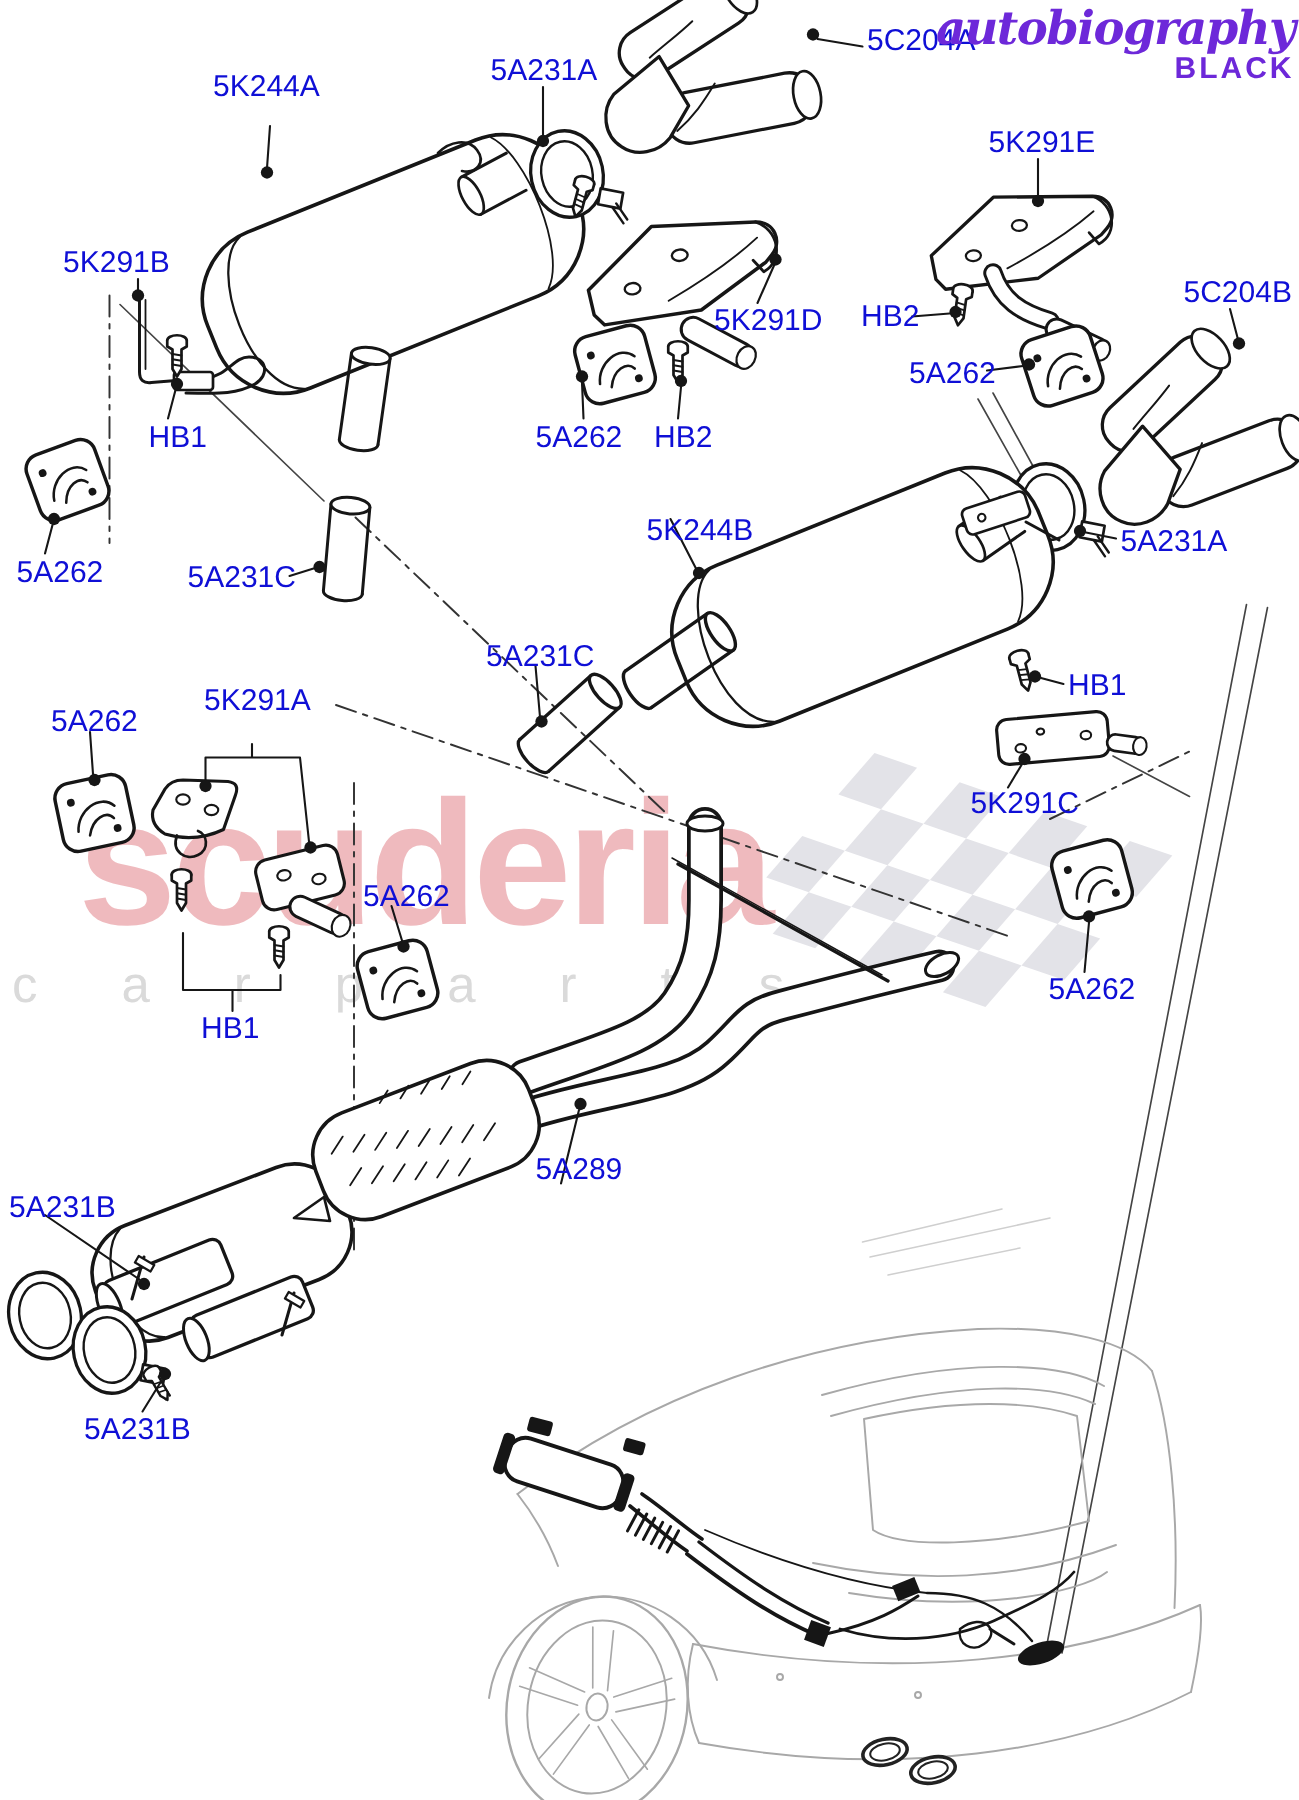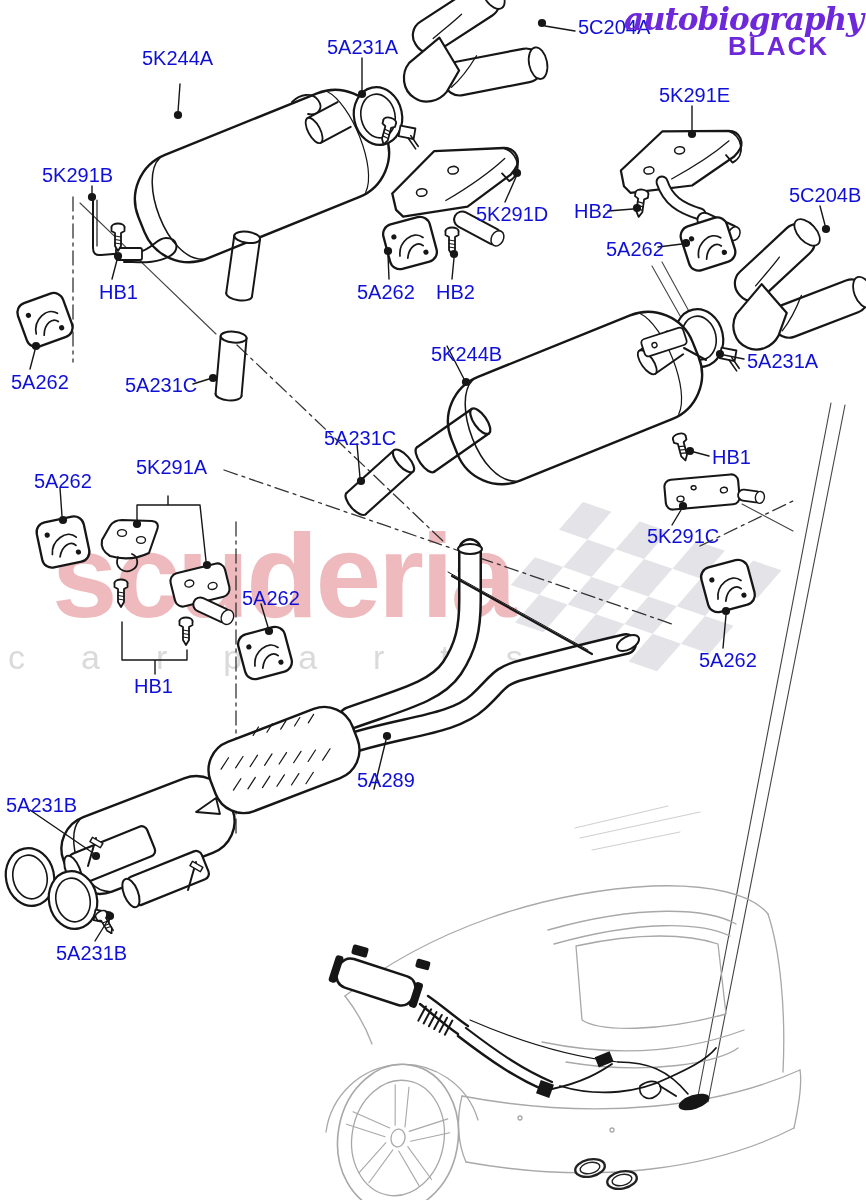--- a/index.html
+++ b/index.html
@@ -12,21 +12,21 @@
   .wm-brand{position:absolute;left:52px;top:508px;font-size:118px;font-weight:bold;
             letter-spacing:-3px;color:var(--watermark-red);white-space:nowrap;z-index:1;}
   .wm-sub{position:absolute;left:8px;top:638px;font-size:34px;color:#dadada;
           letter-spacing:56px;white-space:nowrap;z-index:1;}
   svg.diagram{position:absolute;left:0;top:0;z-index:2;}
   .lbl{position:absolute;z-index:3;color:var(--label-blue);font-size:20px;line-height:22px;
        white-space:nowrap;cursor:pointer;}
   .logo{position:absolute;right:3px;top:3px;z-index:3;text-align:right;color:#6d28d9;}
   .logo-script{font-family:"DejaVu Serif",serif;font-style:italic;font-weight:bold;
                font-size:31px;letter-spacing:-1px;line-height:32px;}
-  .logo-black{font-size:26px;font-weight:bold;letter-spacing:2px;margin-right:34px;line-height:22px;}
+  .logo-black{font-size:20px;font-weight:bold;letter-spacing:2px;line-height:22px;}
 </style>
 </head>
 <body>
 
 <div class="stage">
 
   <div class="wm-brand">scuderia</div>
   <div class="wm-sub">carparts</div>
 
   <svg class="diagram" width="866" height="1200" viewBox="0 0 866 1200" fill="none" stroke-linecap="round" stroke-linejoin="round">

